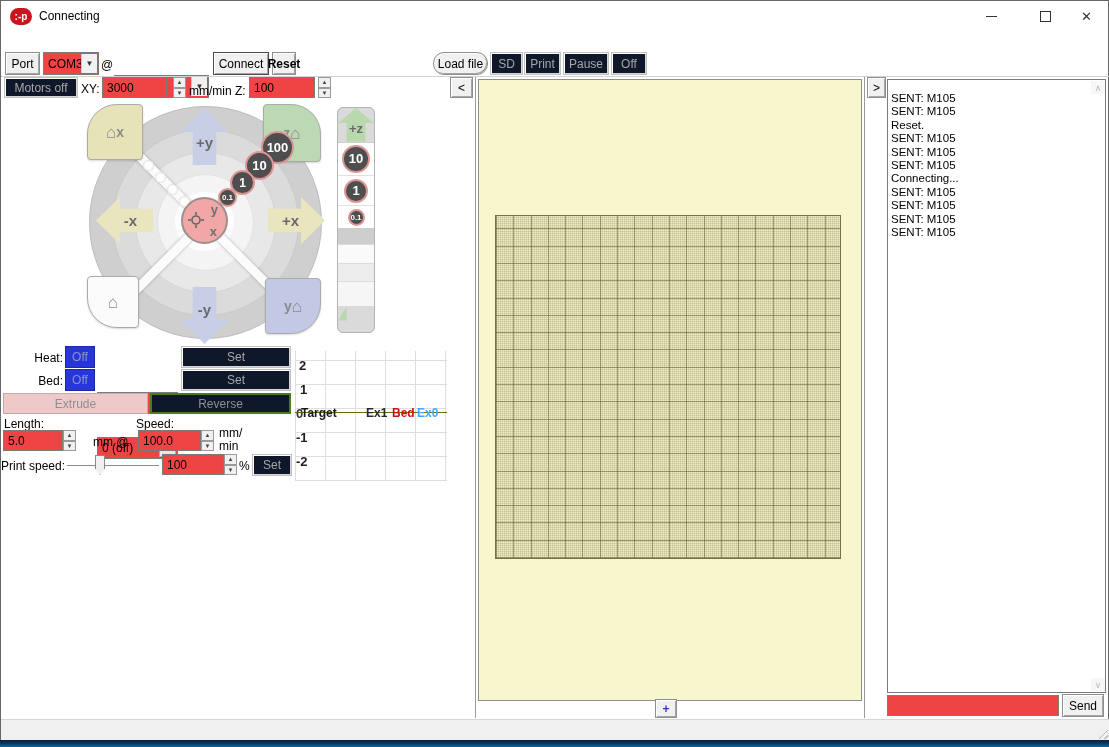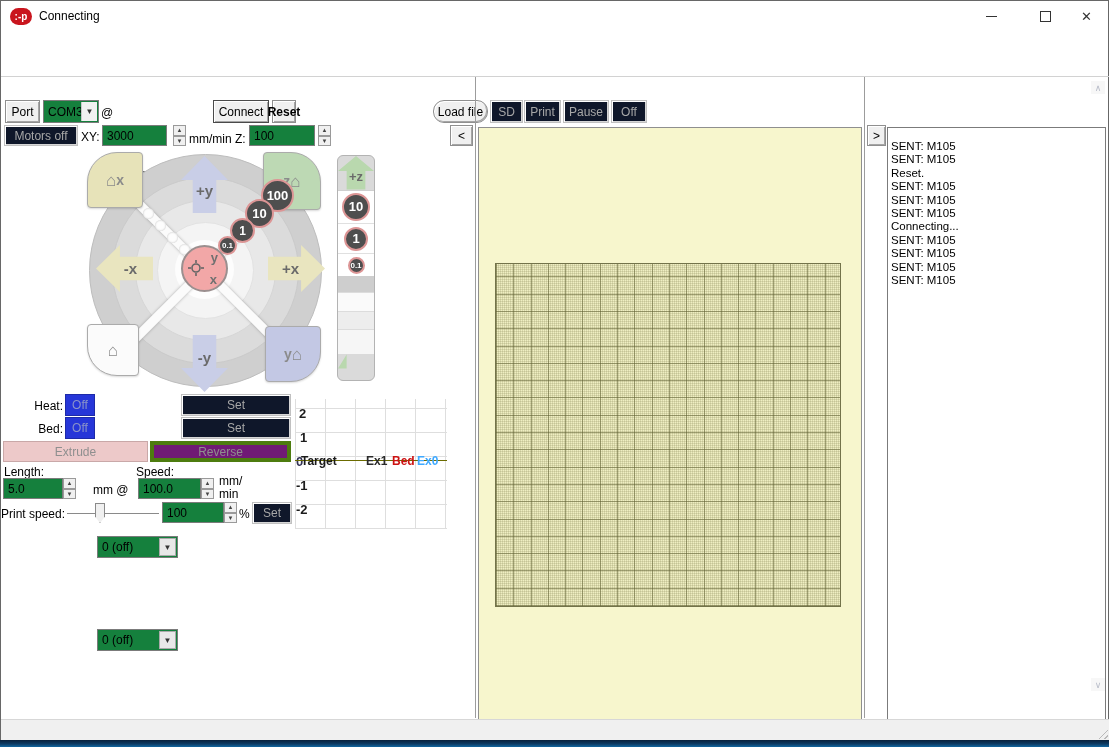--- a/index.html
+++ b/index.html
@@ -1,18 +1,18 @@
 <!DOCTYPE html>
 <html><head>
 <meta charset="utf-8">
 <style>
   html,body{margin:0;padding:0;background:#2a2a2a;}
   #app{position:relative;width:1109px;height:747px;font-family:"Liberation Sans",sans-serif;
        background:#fff;overflow:hidden;-webkit-font-smoothing:antialiased;}
-  .abs{position:absolute;box-sizing:border-box;margin-top:48px;}
+  .abs{position:absolute;box-sizing:border-box;}
   .txt{font-size:12px;color:#000;white-space:nowrap;}
 
   
   #win{position:absolute;left:0;top:0;width:1109px;height:740px;border:1px solid #676767;background:#fff;box-sizing:border-box;}
   #titlebar{position:absolute;left:0;top:0;right:0;height:30px;background:#fff;display:flex;align-items:center;}
   #logo{width:22px;height:17px;margin-left:9px;border-radius:9px;background:#c9151e;color:#fff;
         font-size:10px;font-weight:bold;display:flex;align-items:center;justify-content:center;}
   #title{margin-left:7px;font-size:12px;color:#000;}
   .winbtn{position:absolute;top:0;width:45px;height:30px;display:flex;align-items:center;justify-content:center;}
   .min-glyph{width:11px;height:1px;background:#333;}
@@ -21,21 +21,21 @@
 
   
   #menubar{position:absolute;left:0;top:30px;right:0;height:22px;background:#fff;display:flex;align-items:center;gap:19px;padding-left:9px;}
   #menubar span{font-size:12px;color:#000;}
 
   .btn{box-sizing:border-box;background:#f0f0f0;border:1px solid #8f8f8f;
        box-shadow:inset 1px 1px 0 #ffffff, inset -1px -1px 0 #a6a6a6;
        font-size:12px;color:#000;display:flex;align-items:center;justify-content:center;cursor:default;}
   .btn.dis{color:#a7a7a7;border-color:#c0c0c0;box-shadow:inset 1px 1px 0 #fff, inset -1px -1px 0 #d6d6d6;background:#0f172a;}
   .btn.def{border-color:#4a4a4a;}
-  .field{box-sizing:border-box;background:#15803d;border:1px solid #7b7b7b;font-size:12px;color:#000;
+  .field{box-sizing:border-box;background:#ef4444;border:1px solid #7b7b7b;font-size:12px;color:#000;
          display:flex;align-items:center;padding:0 4px;}
   .combo{position:relative;}
   .combo .arr{position:absolute;right:1px;top:1px;bottom:1px;width:15px;background:#f1f1f1;border-left:1px solid #c9c9c9;
               display:flex;align-items:center;justify-content:center;font-size:8px;color:#333;}
   .spincol{display:flex;flex-direction:column;}
   .sb{flex:1;box-sizing:border-box;background:#f0f0f0;border:1px solid #9a9a9a;display:flex;align-items:center;justify-content:center;
       font-size:6px;color:#444;line-height:1;}
 
   
   .ring{position:absolute;border-radius:50%;}
@@ -234,21 +234,21 @@
 
   <div class="abs txt" style="left:30px;top:373px;width:32px;text-align:right;">Bed:</div>
   <div class="abs" style="left:64px;top:368px;width:30px;height:22px;background:#2636d8;border:1px solid #1d2aa8;color:#8a93c9;font-size:12px;display:flex;align-items:center;justify-content:center;">Off</div>
   <div class="abs field combo" style="left:96px;top:368px;width:81px;height:22px;">
     <span>0 (off)</span>
     <span class="arr" style="background:#e8e8e8;border:1px solid #aaa;">▼</span>
   </div>
   <div class="abs btn dis" style="left:180px;top:368px;width:110px;height:22px;">Set</div>
 
   <div class="abs" style="left:2px;top:392px;width:145px;height:21px;background:#edc9c9;border:1px solid #c9a8a8;color:#8f8f8f;font-size:12px;display:flex;align-items:center;justify-content:center;">Extrude</div>
-  <div class="abs" style="left:149px;top:392px;width:141px;height:21px;background:#701a75;border:4px solid #4d7c0f;color:#8f8f8f;font-size:12px;display:flex;align-items:center;justify-content:center;">Reverse</div>
+  <div class="abs" style="left:149px;top:392px;width:141px;height:21px;background:#0f172a;border:2px solid #4d7c0f;color:#8f8f8f;font-size:12px;display:flex;align-items:center;justify-content:center;">Reverse</div>
 
   <div class="abs txt" style="left:3px;top:416px;text-align:center;">Length:</div>
   <div class="abs txt" style="left:135px;top:416px;">Speed:</div>
   <div class="abs field" style="left:2px;top:429px;width:60px;height:21px;">5.0</div>
   <div class="abs spincol" style="left:62px;top:429px;width:13px;height:21px;">
     <div class="sb">▲</div>
     <div class="sb">▼</div>
   </div>
   <div class="abs txt" style="left:92px;top:434px;">mm @</div>
   <div class="abs field" style="left:137px;top:429px;width:63px;height:21px;">100.0</div>

